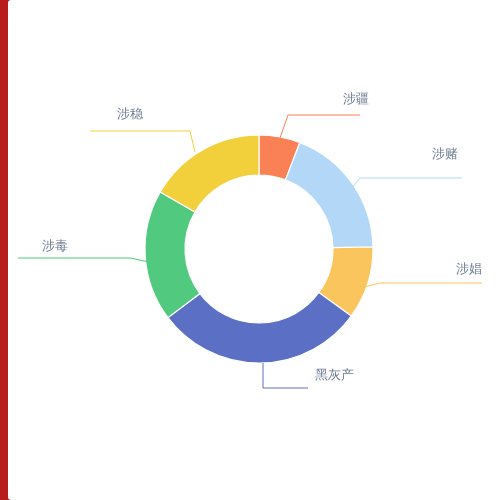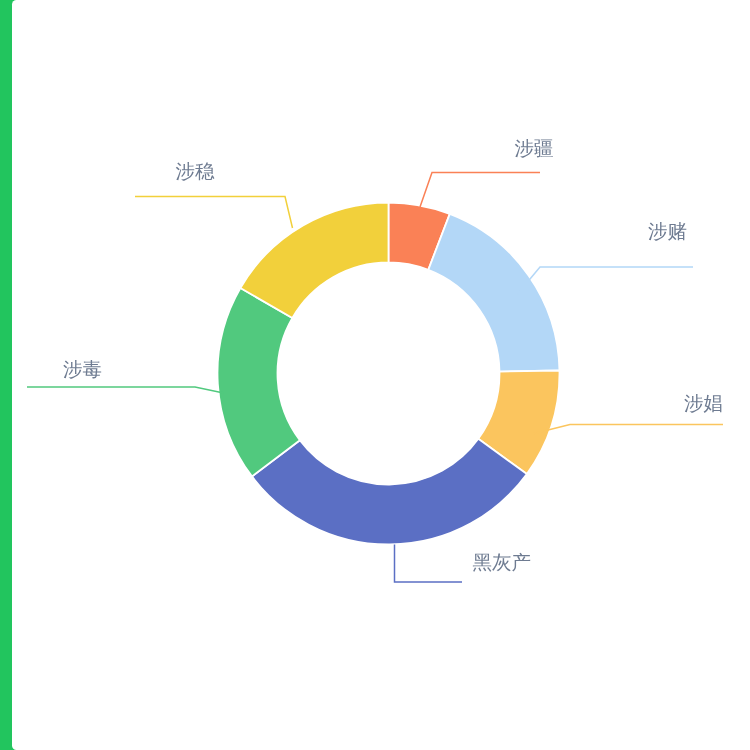--- a/index.html
+++ b/index.html
@@ -8,21 +8,21 @@
     width: 500px;
     height: 500px;
     overflow: hidden;
     background: #eff0f7;
     font-family: "Liberation Sans", "DejaVu Sans", sans-serif;
   }
   #app {
     position: relative;
     width: 500px;
     height: 500px;
-    background: #22c55e;
+    background: #b91c1c;
   }
   #card {
     position: absolute;
     left: 8px;
     top: 0;
     width: 492px;
     height: 500px;
     background: #ffffff;
     border-radius: 3px 0 0 3px;
   }

